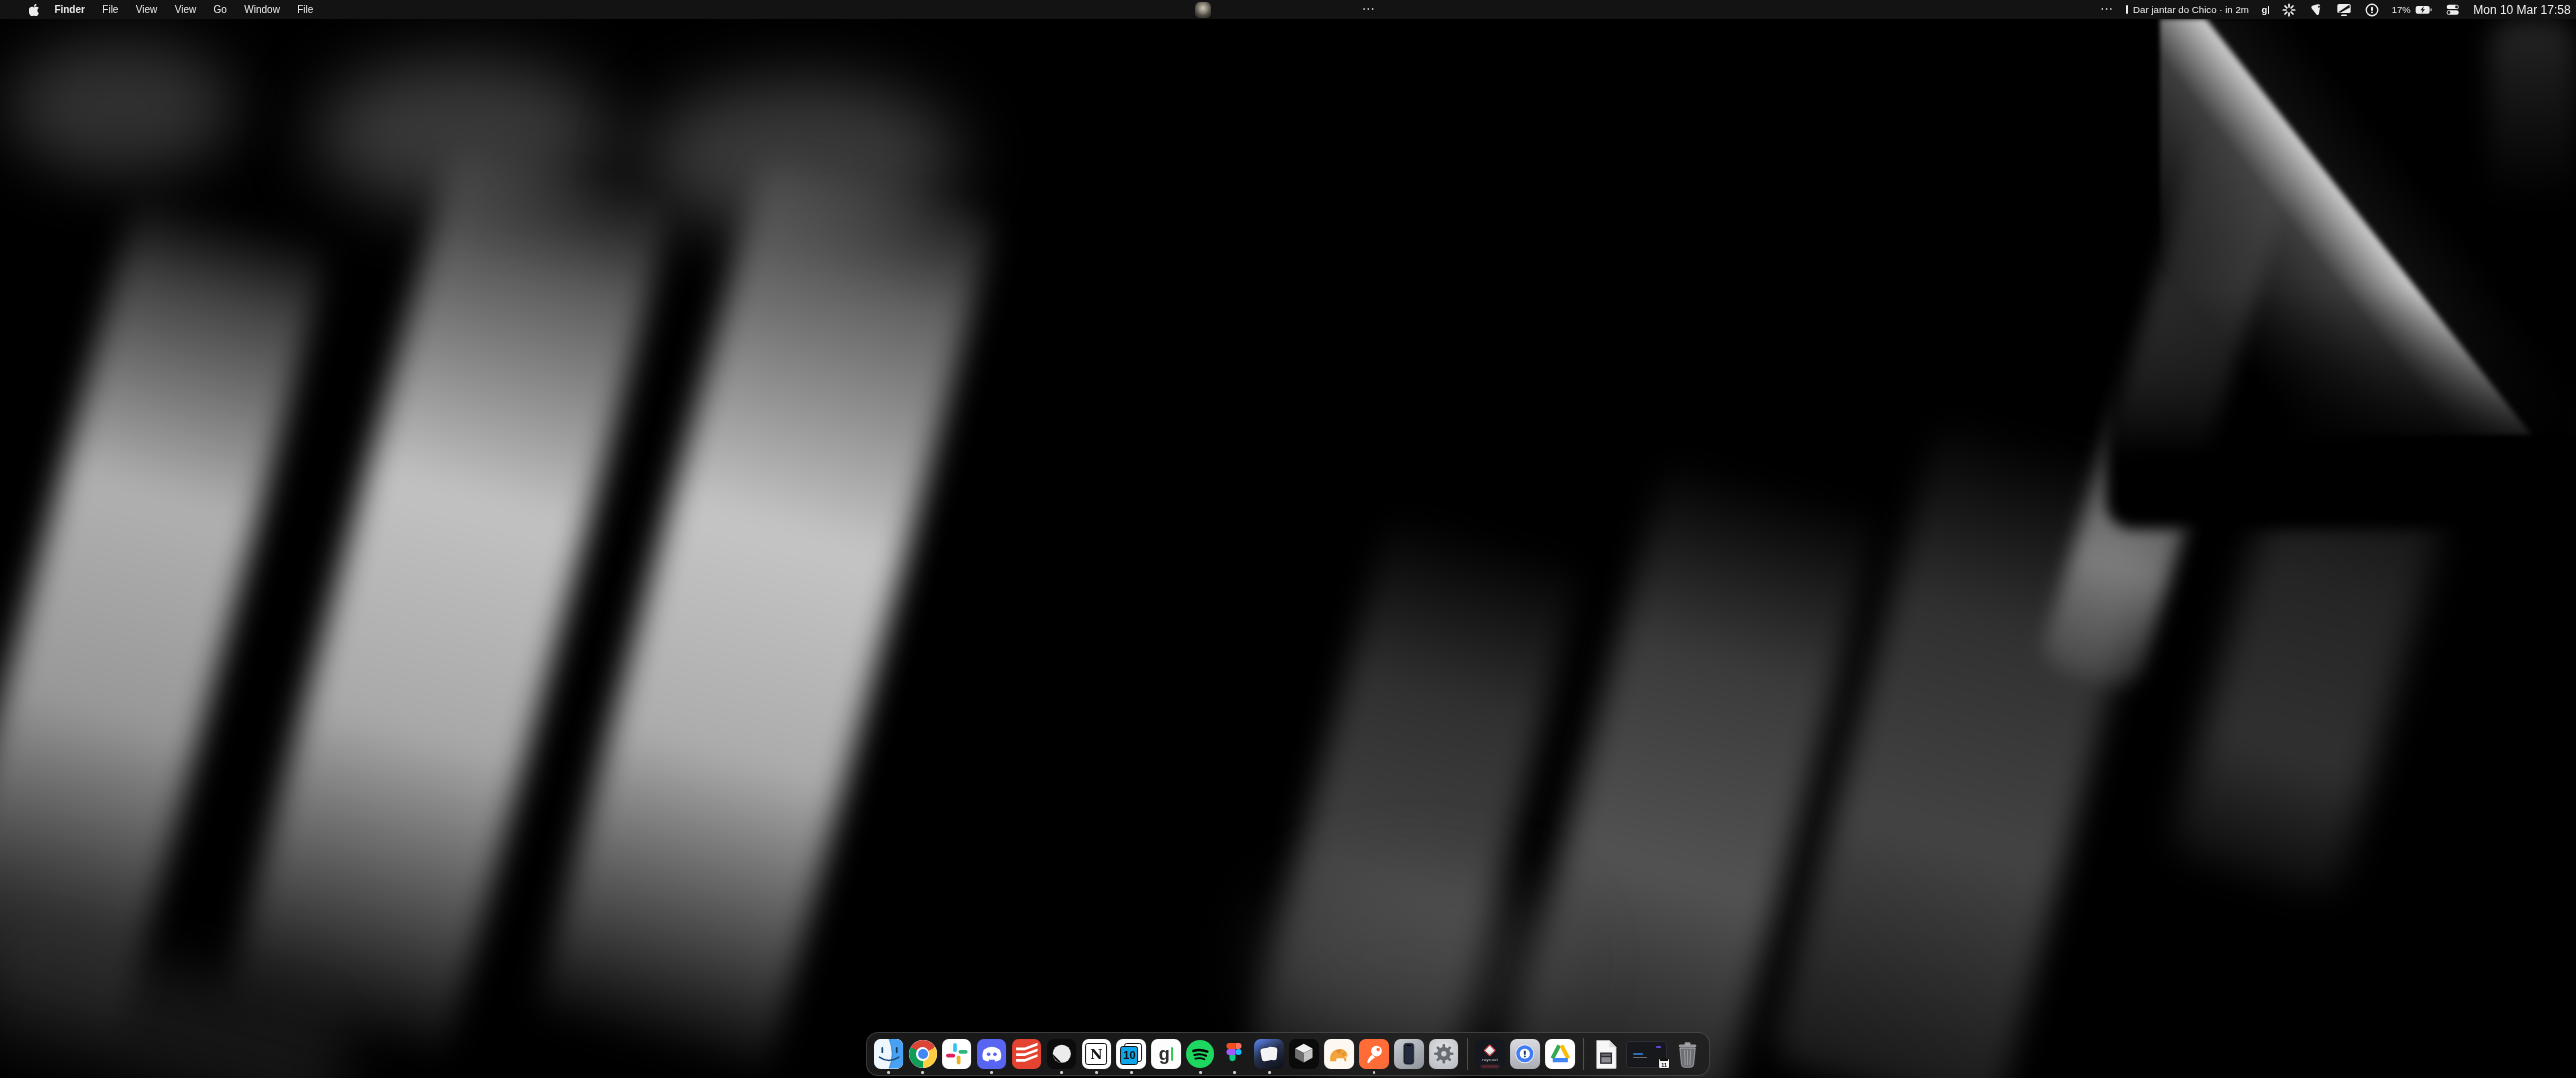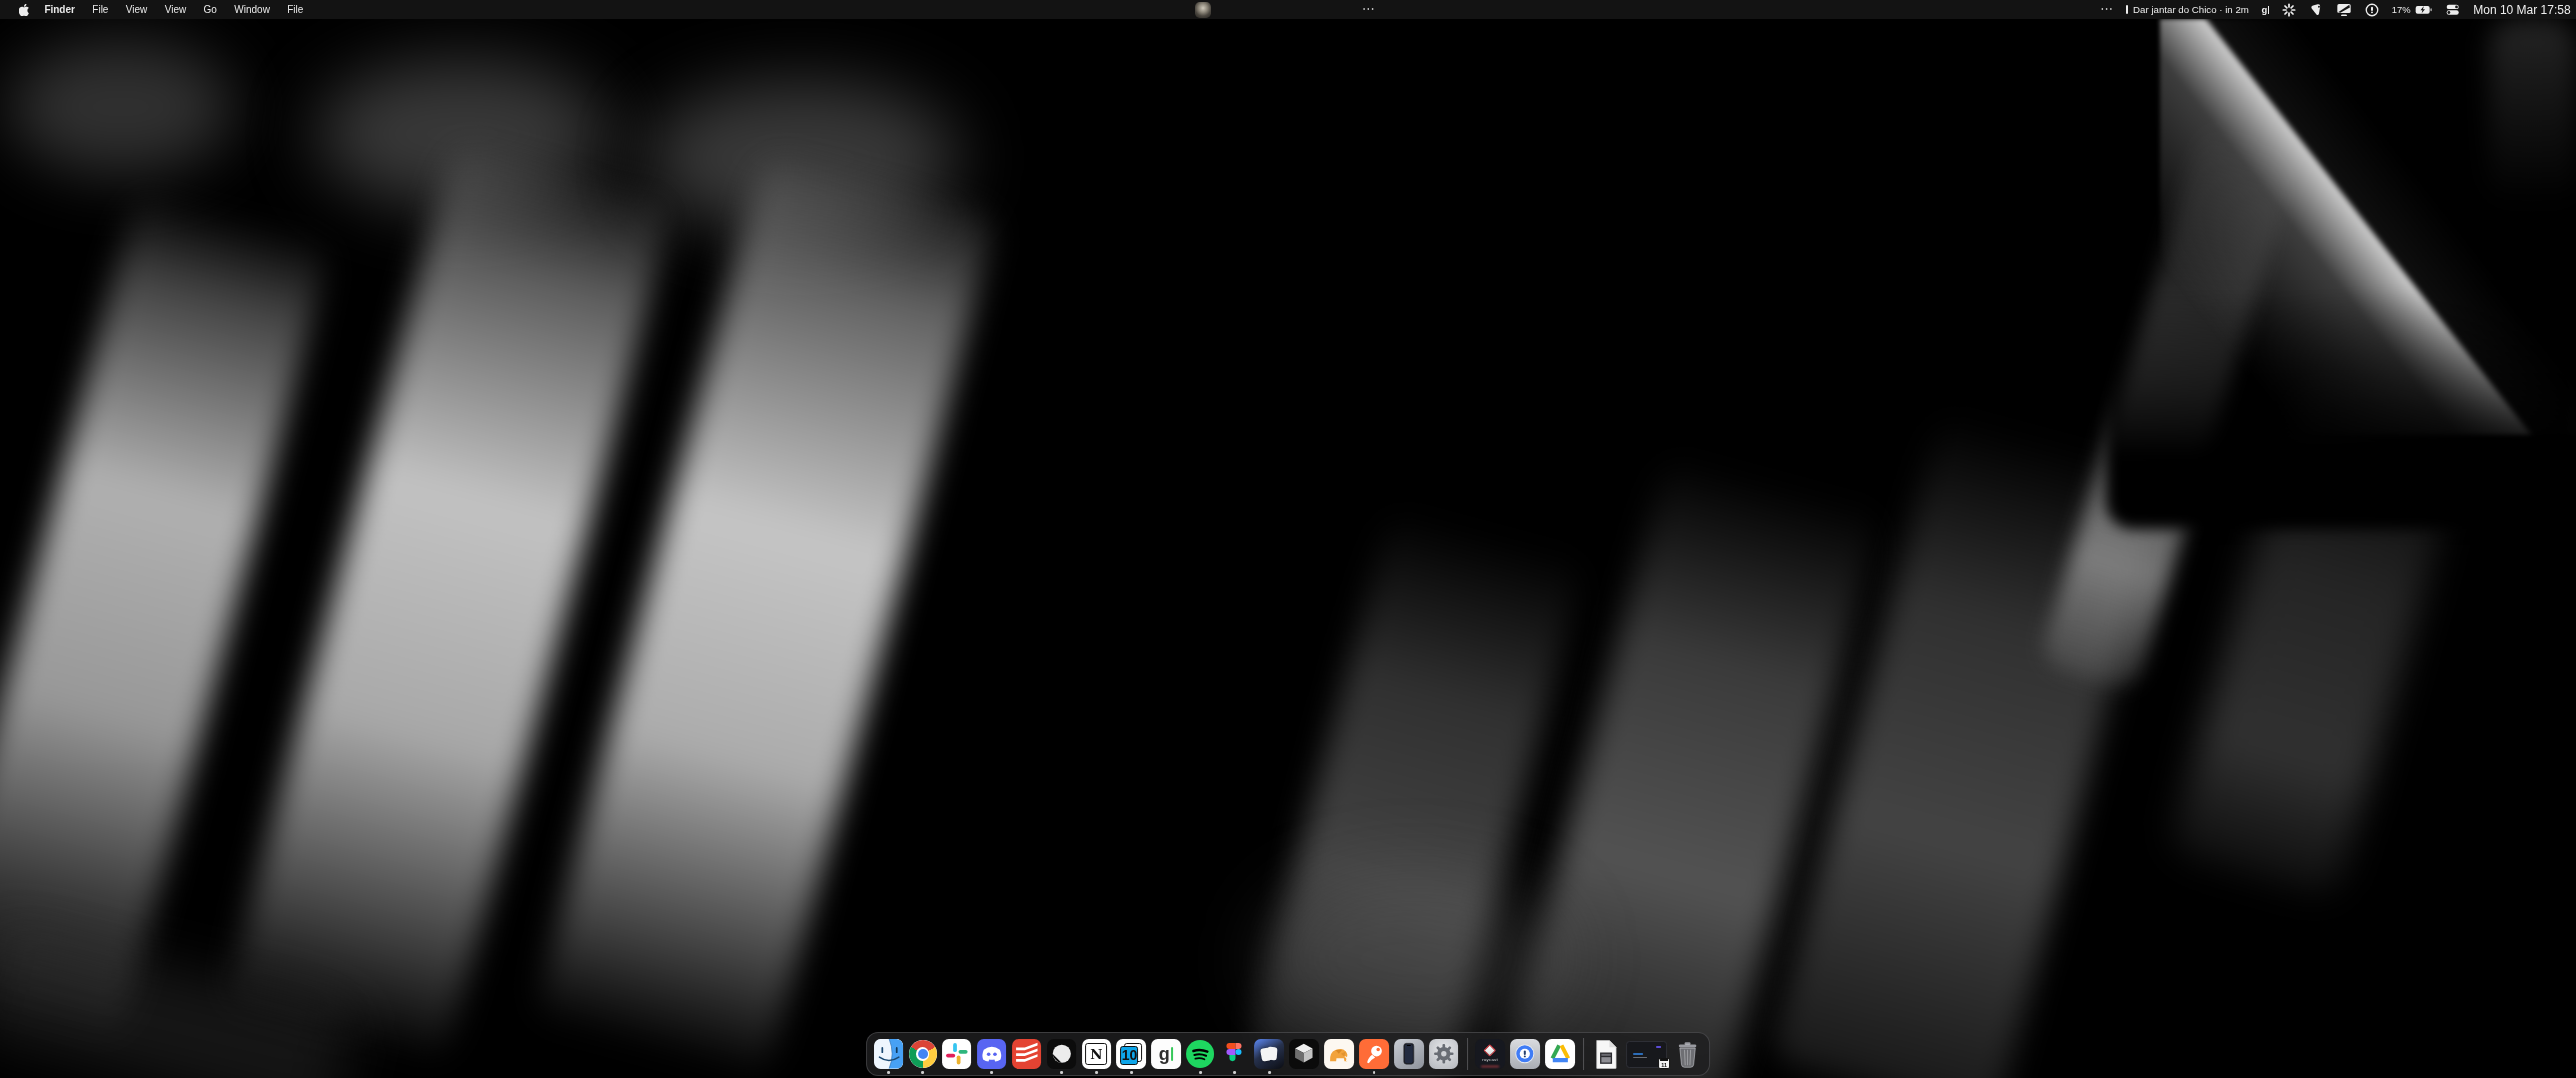--- a/index.html
+++ b/index.html
@@ -31,21 +31,21 @@
   .wedge{right:0;top:19px;width:416px;height:416px;filter:blur(2px);border-radius:0;
       background:linear-gradient(52deg,rgba(110,110,110,0) 18%,rgba(135,135,135,.45) 40%,rgba(210,210,210,.95) 49.6%,rgba(15,15,15,.95) 50.6%,rgba(0,0,0,0) 62%);}
   .wedgefade{right:0;top:288px;width:470px;height:241px;background:linear-gradient(to bottom,rgba(0,0,0,0),#000 70%);filter:blur(6.7px);}
   .edgeband{right:0;top:19px;width:87px;height:188px;background:linear-gradient(to bottom,#242424,rgba(0,0,0,0));filter:blur(12px);}
   .bblob{left:1261px;top:872px;width:309px;height:174px;border-radius:50%;background:rgba(110,110,110,.28);filter:blur(35px);}
   .blstreak{left:-27px;top:966px;width:376px;height:114px;transform:rotate(14deg);background:rgba(95,95,95,.22);filter:blur(27px);}
 
   
   .menubar{position:absolute;left:0;top:0;width:100%;height:19px;background:rgba(20,20,20,.96);
            display:flex;align-items:center;color:#e9e9e9;font-size:10px;z-index:50;}
-  .mb-left{display:flex;align-items:center;gap:0;padding-left:15px;}
+  .mb-left{display:flex;align-items:center;gap:0;padding-left:25px;}
   .mi{padding:0 8.7px;line-height:19px;cursor:default;}
   .mi.app{font-weight:bold;}
   .apple{display:flex;align-items:center;padding:0 6.7px 0 4px;}
   .mb-float{position:absolute;top:0;height:19px;display:flex;align-items:center;}
   .avatarbox{left:1195px;}
   .avatar{width:16px;height:16px;border-radius:4.7px;overflow:hidden;
           background:radial-gradient(circle at 50% 38%, #cfc9bb 0%, #8d877a 34%, #4b4740 62%, #23211d 100%);}
   .ellip1{left:1362px;}
   .ellipsis{font-size:12.7px;letter-spacing:0.7px;color:#e6e6e6;line-height:17.4px;}
   .mb-right{position:absolute;right:5.4px;top:0;height:19px;display:flex;align-items:center;gap:12.7px;}
@@ -76,21 +76,21 @@
   .ic-discord{background:#5865F2;}
   .ic-todoist{background:#E44332;}
   .ic-sphere{background:#0c0c0c;}
   .ic-notion{background:#fff;}
   .notion-frame{width:20px;height:20px;border:1.7px solid #121212;border-radius:2.7px;display:flex;align-items:center;justify-content:center;
                 font-family:"DejaVu Serif",serif;font-weight:bold;font-size:13.4px;color:#121212;background:#fff;}
   .ic-ncal{background:#fff;}
   .ncal-stack{position:relative;width:19px;height:19px;}
   .ncal-back{position:absolute;left:2px;top:-2px;width:16px;height:17.4px;border:1.3px solid #121212;border-radius:2.7px;background:#fff;}
   .ncal-front{position:absolute;left:-1.3px;top:1.3px;width:16px;height:17.4px;border:1.3px solid #121212;border-radius:2.7px;background:#0ea5e9;
-              display:flex;align-items:center;justify-content:center;font-weight:bold;font-size:14px;color:#121212;}
+              display:flex;align-items:center;justify-content:center;font-weight:bold;font-size:11px;color:#121212;}
   .ic-granola{background:#fdfdfd;}
   .gran{display:flex;align-items:center;font-weight:bold;font-size:18px;color:#2f2f2f;line-height:18px;}
   .gran-bar{width:2.3px;height:13.4px;background:#35c759;border-radius:1px;margin-left:1.3px;}
   .ic-spotify{background:#1ED760;border-radius:50%;width:28px;height:28px;}
   .ic-figma{background:transparent;}
   .card1,.card2{position:absolute;width:10px;height:12.7px;background:#f4f4f4;border-radius:2.7px;}
   .card1{left:6.7px;top:8.7px;transform:rotate(-10deg);box-shadow:0 0 4px rgba(0,0,0,.5);}
   .card2{left:12.7px;top:7.4px;transform:rotate(4deg);}
   .ic-cursor{background:#0b0b0b;}
   .ic-mammoth{background:#fdf8f1;}

